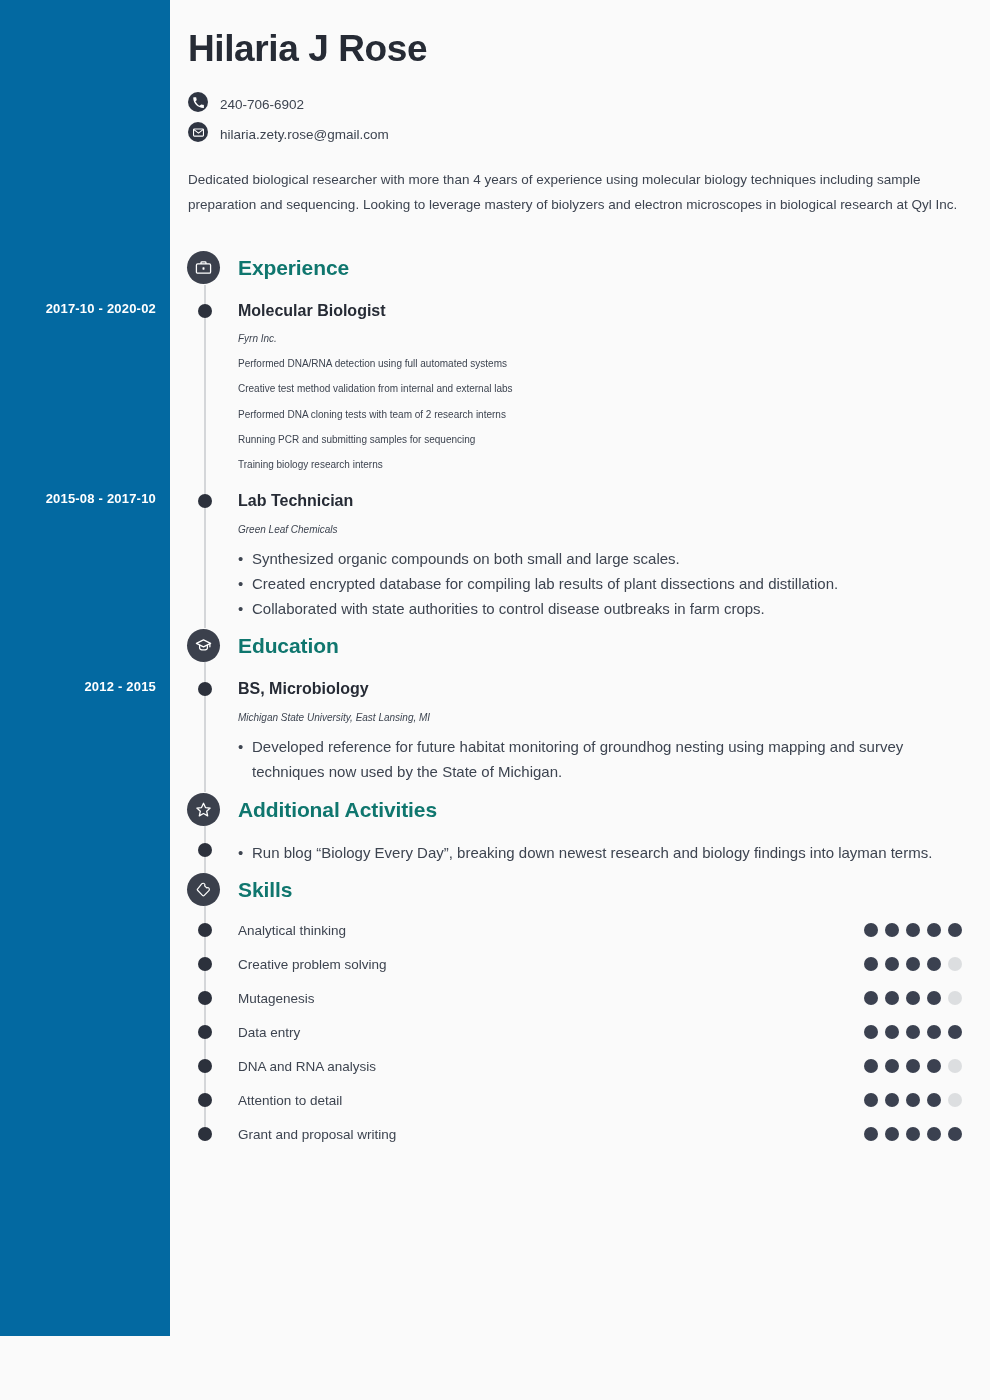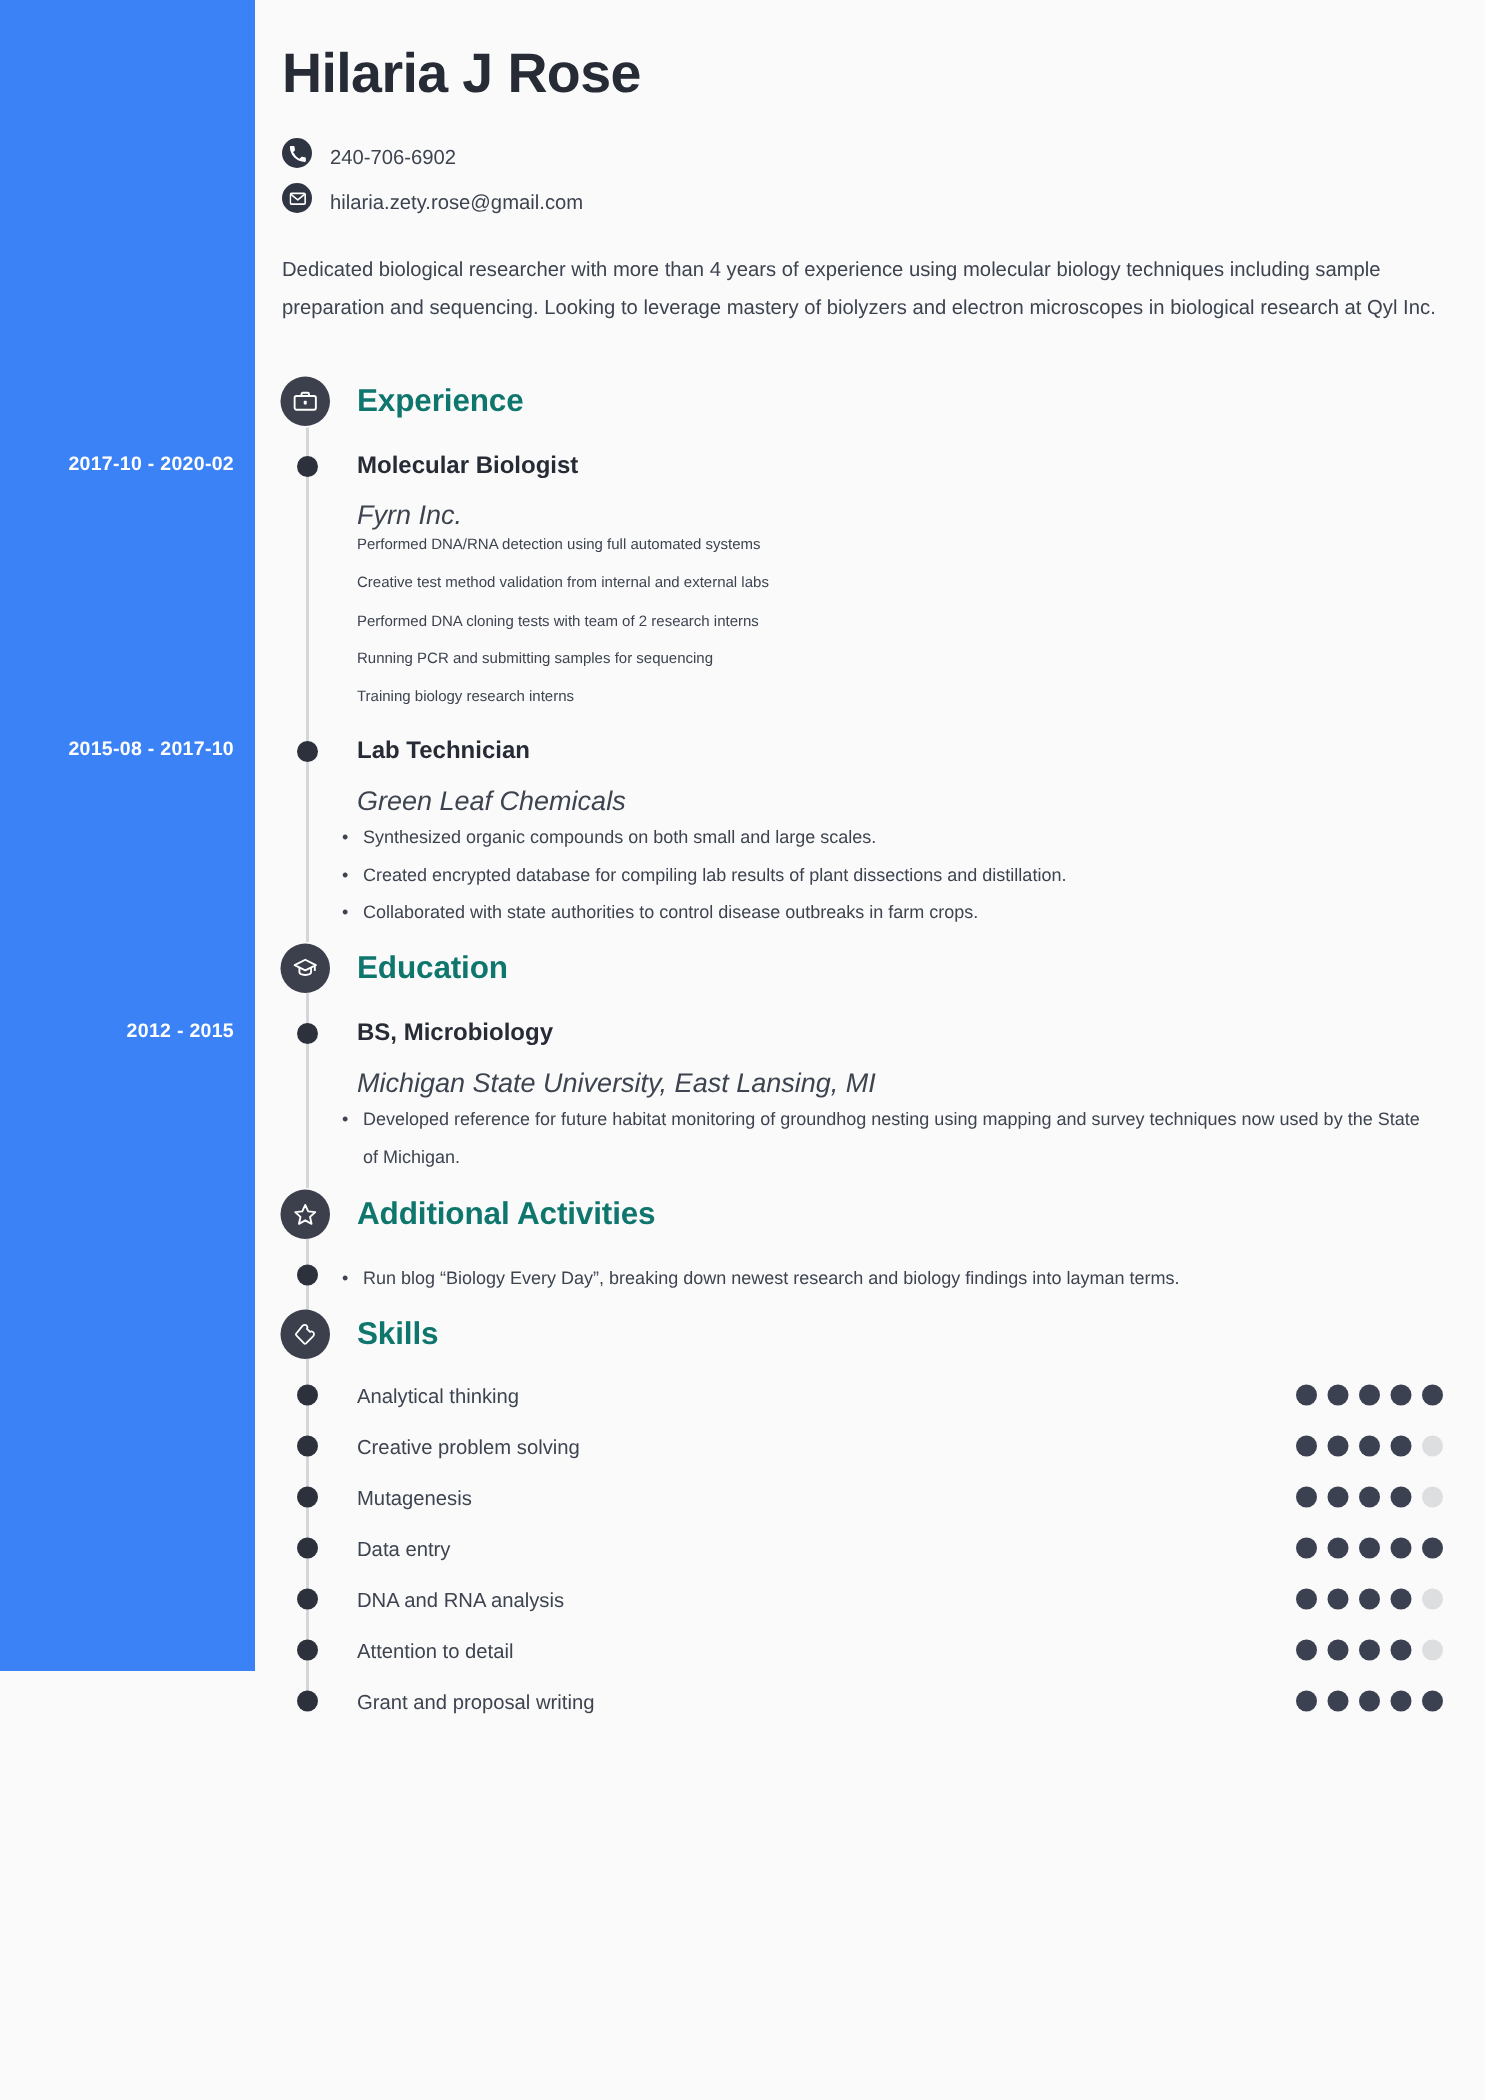--- a/index.html
+++ b/index.html
@@ -17,22 +17,22 @@
     height: 1400px;
     background: #fafafa;
     overflow: hidden;
   }
 
   
   .sidebar {
     position: absolute;
     left: 0; top: 0;
     width: 170px;
-    height: 1114px;
-    background: #3b82f6;
+    height: 1336px;
+    background: #0369a1;
   }
 
   .date-label {
     position: absolute;
     right: 14px;
     width: 156px;
     text-align: right;
     color: #ffffff;
     font-size: 13px;
     font-weight: bold;
@@ -132,36 +132,36 @@
   .entry-title {
     position: absolute;
     left: 68px;
     font-size: 16px;
     font-weight: bold;
     color: #262b35;
   }
   .entry-sub {
     position: absolute;
     left: 68px;
-    font-size: 18px;
+    font-size: 10px;
     font-style: italic;
     color: #3d4450;
   }
   .plain-line {
     position: absolute;
     left: 68px;
     font-size: 10px;
     color: #3d4450;
     white-space: nowrap;
   }
   .bullet-line {
     position: absolute;
-    left: 58px;
+    left: 68px;
     width: 730px;
-    font-size: 12px;
+    font-size: 15px;
     line-height: 25px;
     color: #3d4450;
     padding-left: 14px;
   }
   .bullet-line::before {
     content: "\2022";
     position: absolute;
     left: 0;
   }
 

